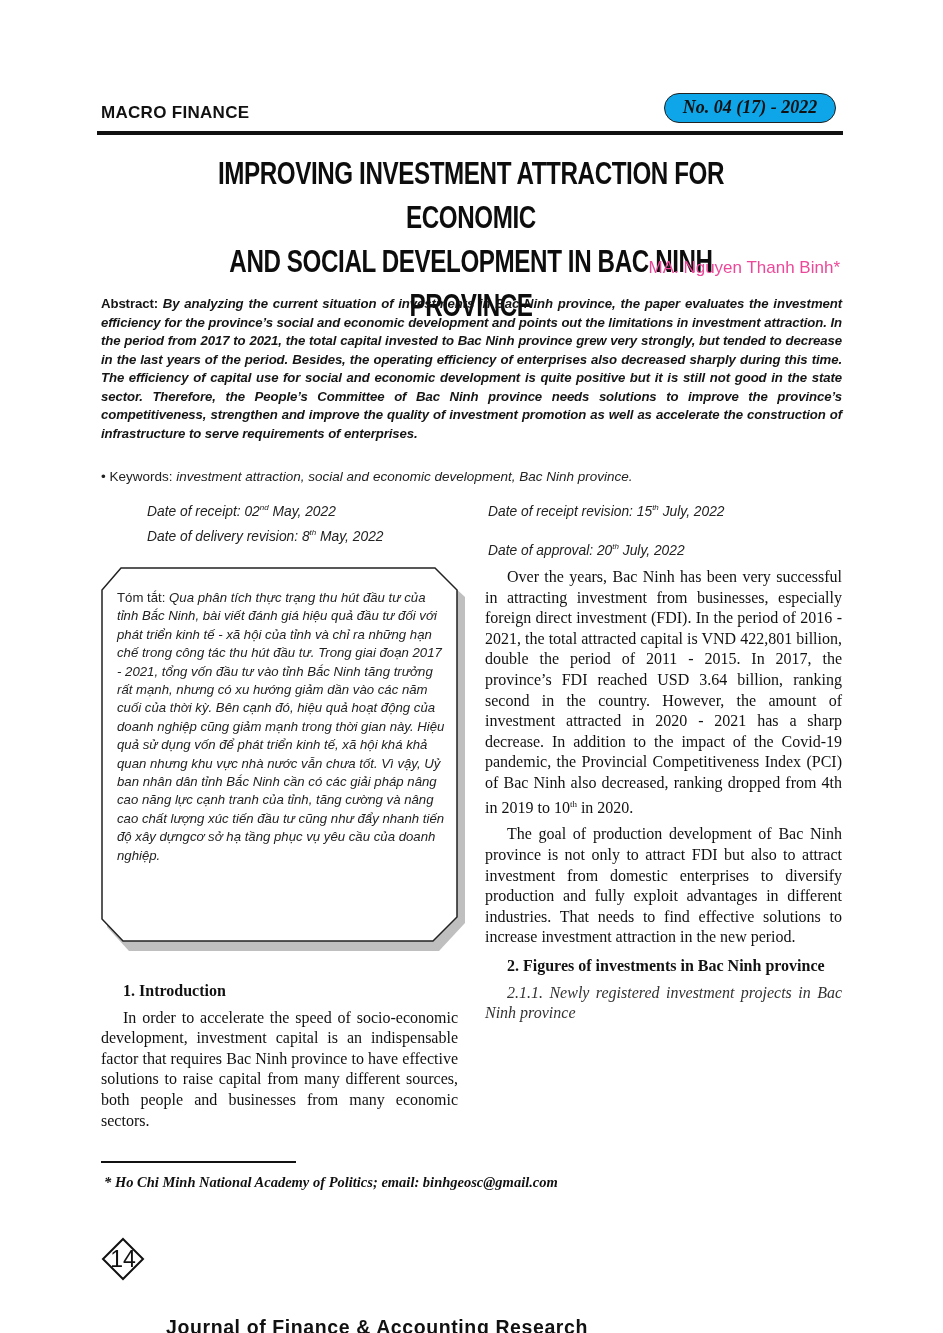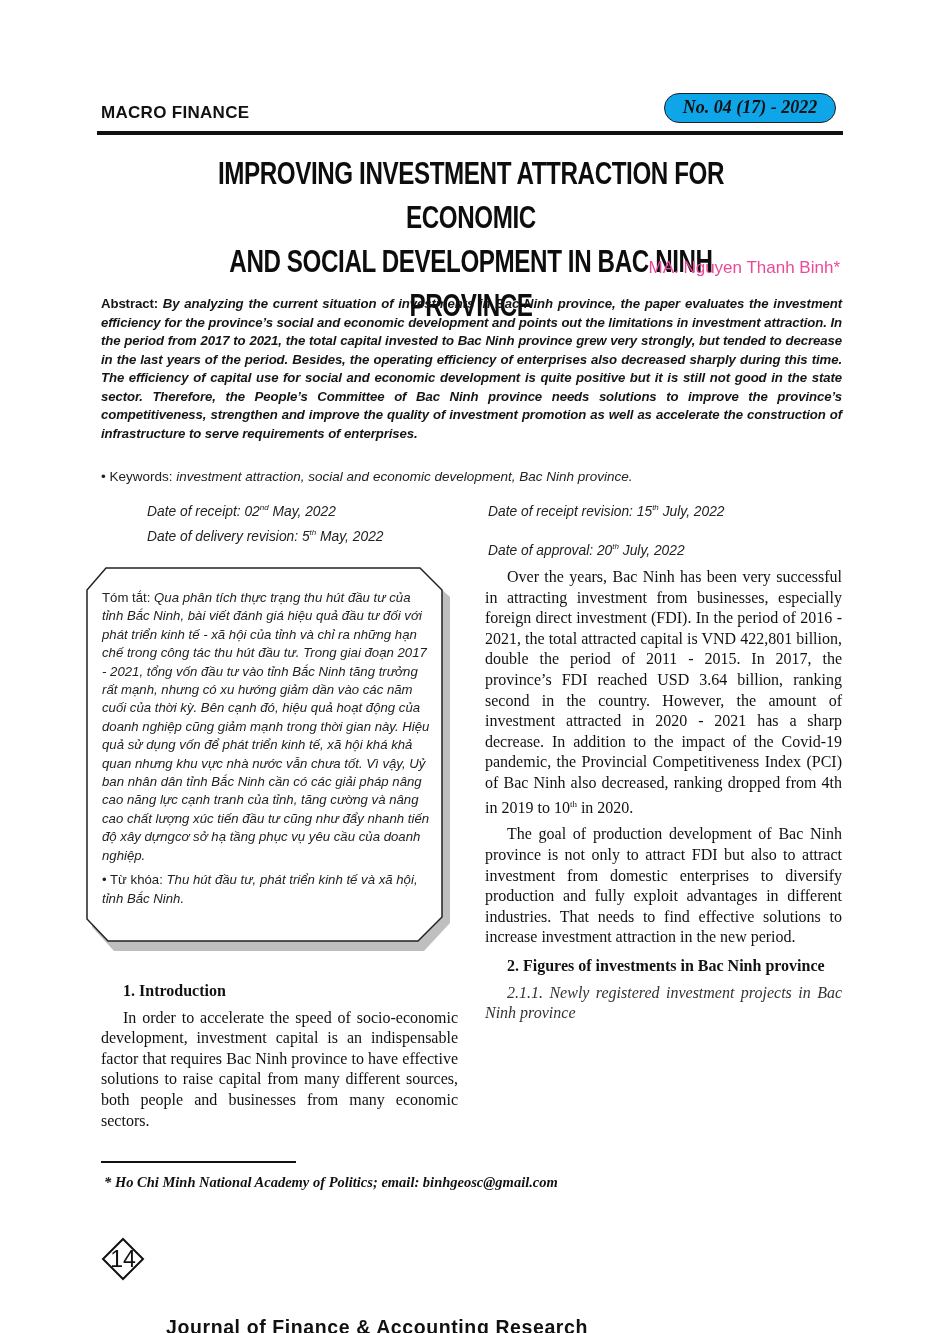--- a/index.html
+++ b/index.html
@@ -43,21 +43,21 @@
   .keywords {
     position: absolute; left: 101px; top: 469px;
     font-family: Liberation Sans, sans-serif; font-size: 13.5px; color: #222;
   }
   .keywords .kw { font-style: italic; }
 
   .dates { position: absolute; font-family: "Liberation Sans", sans-serif; font-style: italic; font-size: 13.8px; color: #222; }
   .dates sup { font-size: 8px; }
 
   .summary-box {
-    position: absolute; left: 86px; top: 567px; width: 358px; height: 376px;
+    position: absolute; left: 101px; top: 567px; width: 358px; height: 376px;
   }
   .summary-box svg { position: absolute; left: 0; top: 0; }
   .summary-text {
     position: absolute; left: 16px; top: 22px; width: 330px;
     font-family: "Liberation Sans", sans-serif; font-size: 13.2px; line-height: 18.4px; color: #222;
   }
   .summary-text .it { font-style: italic; }
   .summary-text p { margin: 0 0 6px 0; }
 
   .col-left { position: absolute; left: 101px; top: 981px; width: 357px; }
@@ -110,42 +110,38 @@
 
 <div class="keywords">
   <span>• Keywords:</span>
   <span class="kw">investment attraction, social and economic development, Bac Ninh province.</span>
 </div>
 
 <div class="dates" style="left:147px; top:503px;">
   <span>Date of receipt: 02</span><sup>nd</sup><span> May, 2022</span>
 </div>
 <div class="dates" style="left:147px; top:528px;">
-  <span>Date of delivery revision: 5</span><sup>th</sup><span> May, 2022</span>
+  <span>Date of delivery revision: 8</span><sup>th</sup><span> May, 2022</span>
 </div>
 <div class="dates" style="left:488px; top:503px;">
   <span>Date of receipt revision: 15</span><sup>th</sup><span> July, 2022</span>
 </div>
 <div class="dates" style="left:488px; top:542px;">
   <span>Date of approval: 20</span><sup>th</sup><span> July, 2022</span>
 </div>
 
 <div class="summary-box">
   <svg width="370" height="390">
     <polygon points="24,6 338,6 364,30 364,356 338,384 28,384 6,360 6,30" fill="#8a8a8a" opacity="0.55"></polygon>
     <polygon points="20,1 334,1 356,23 356,350 332,374 22,374 1,352 1,23" fill="#ffffff" stroke="#222" stroke-width="1.5"></polygon>
   </svg>
   <div class="summary-text">
     <p>
       <span>Tóm tắt:</span>
       <span class="it">Qua phân tích thực trạng thu hút đầu tư của tỉnh Bắc Ninh, bài viết đánh giá hiệu quả đầu tư đối với phát triển kinh tế - xã hội của tỉnh và chỉ ra những hạn chế trong công tác thu hút đầu tư. Trong giai đoạn 2017 - 2021, tổng vốn đầu tư vào tỉnh Bắc Ninh tăng trưởng rất mạnh, nhưng có xu hướng giảm dần vào các năm cuối của thời kỳ. Bên cạnh đó, hiệu quả hoạt động của doanh nghiệp cũng giảm mạnh trong thời gian này. Hiệu quả sử dụng vốn để phát triển kinh tế, xã hội khá khả quan nhưng khu vực nhà nước vẫn chưa tốt. Vì vậy, Uỷ ban nhân dân tỉnh Bắc Ninh cần có các giải pháp nâng cao năng lực cạnh tranh của tỉnh, tăng cường và nâng cao chất lượng xúc tiến đầu tư cũng như đẩy nhanh tiến độ xây dựngcơ sở hạ tầng phục vụ yêu cầu của doanh nghiệp.</span>
-    </p>
-    <p>
-      <span>• Từ khóa:</span>
-      <span class="it">Thu hút đầu tư, phát triển kinh tế và xã hội, tỉnh Bắc Ninh.</span>
     </p>
   </div>
 </div>
 
 <div class="col-left serif">
   <p class="h-intro">1. Introduction</p>
   <p>In order to accelerate the speed of socio-economic development, investment capital is an indispensable factor that requires Bac Ninh province to have effective solutions to raise capital from many different sources, both people and businesses from many economic sectors.</p>
 </div>
 
 <div class="col-right serif">

